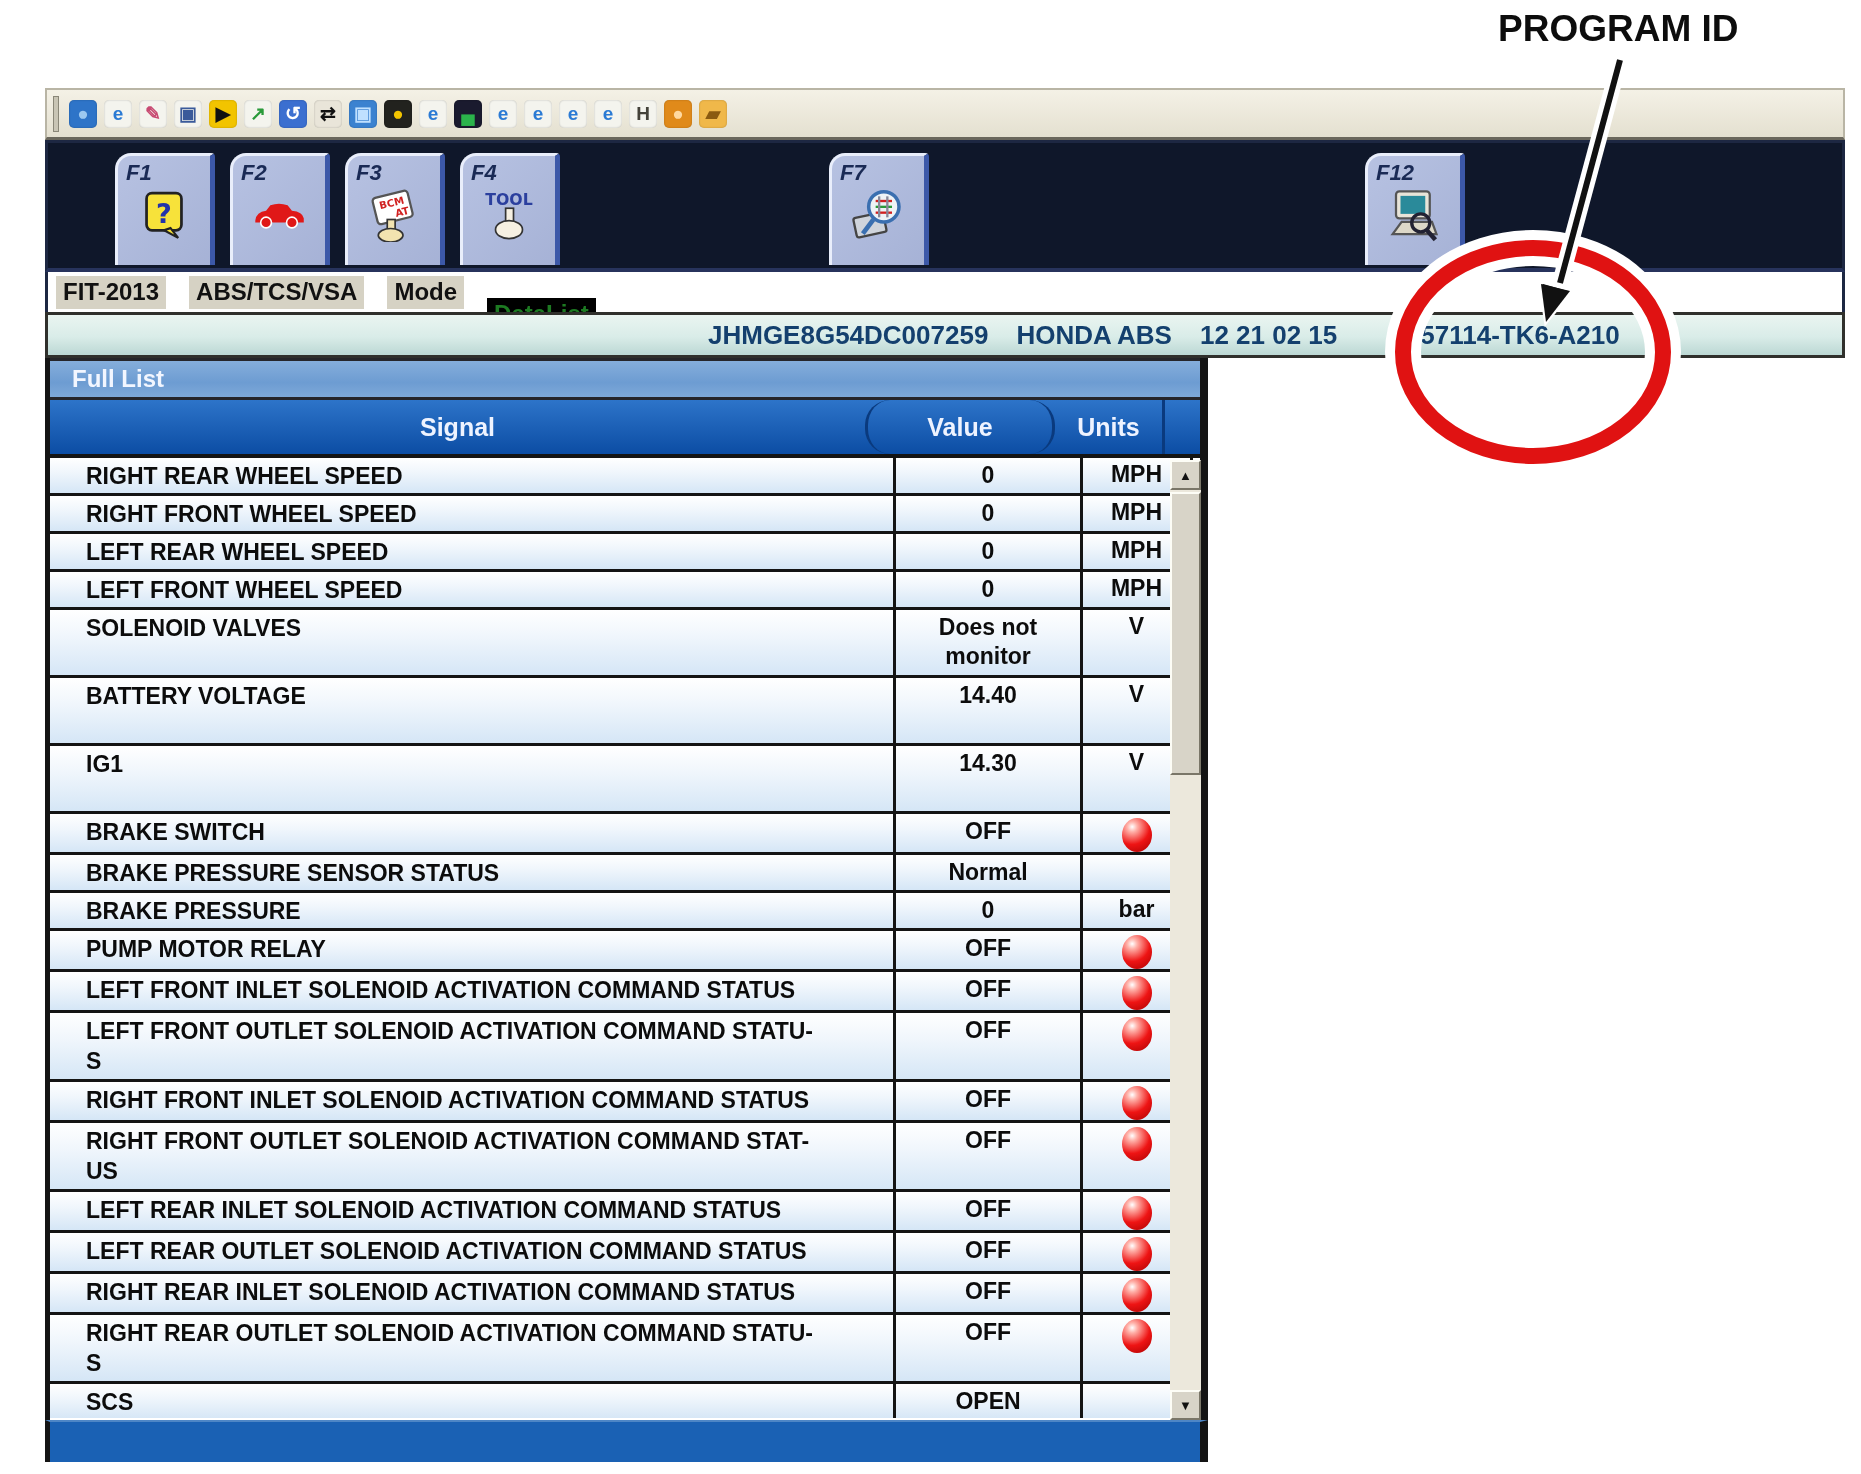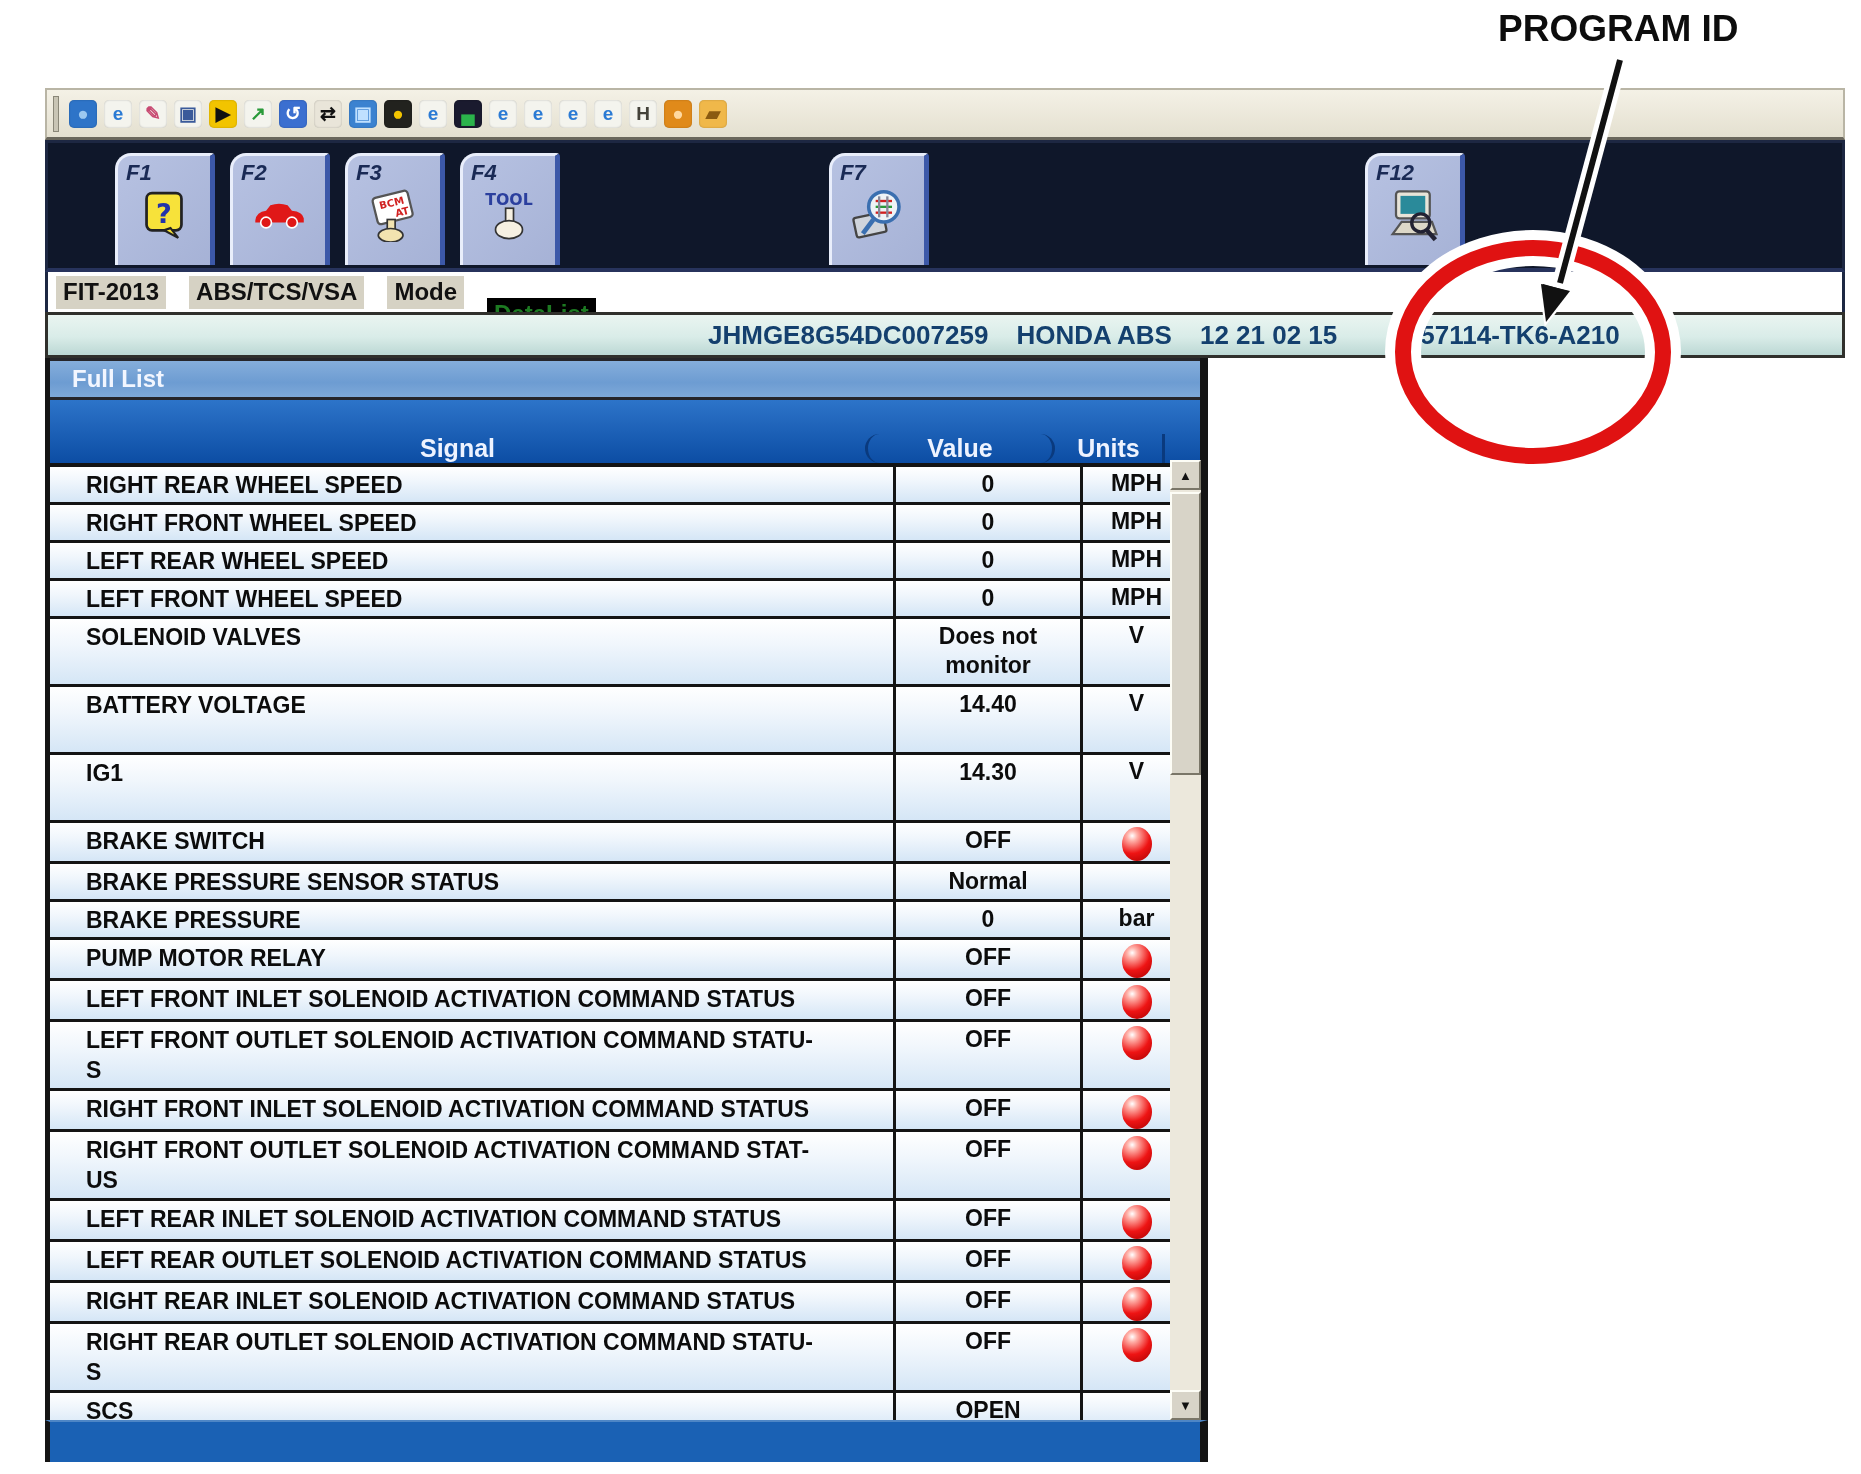--- a/index.html
+++ b/index.html
@@ -75,23 +75,23 @@
     border-left:5px solid #141414;border-right:8px solid #141414;
     box-sizing:border-box;background:#fff;
   }
   #fulllist-bar{
     height:42px;background:linear-gradient(180deg,#85aedb,#6d9cd2 60%,#7ea9d9);
     border-top:3px solid #26262a;border-bottom:3px solid #26262a;
     box-sizing:border-box;color:#f2f6ff;font-size:24px;font-weight:bold;
     display:flex;align-items:center;padding-left:22px;
   }
   #thead{
-    height:67px;background:linear-gradient(180deg,#2d74c9 0%,#0c4da4 100%);
+    height:58px;background:linear-gradient(180deg,#2d74c9 0%,#0c4da4 100%);
     border-bottom:4px solid #141414;box-sizing:border-box;
-    display:flex;color:#eef3ff;font-size:25px;font-weight:bold;align-items:flex-end;
+    display:flex;color:#eef3ff;font-size:25px;font-weight:bold;
   }
   #thead .hc{display:flex;align-items:center;justify-content:center;box-sizing:border-box;}
   .w-sig{width:815px;} .w-val{width:190px;border-radius:25px;} .w-unit{width:110px;} .w-sb{flex:1;}
   #thead .w-val{border-left:3px solid #0a3a7e;border-right:3px solid #0a3a7e;}
   #thead .w-unit{border-right:3px solid #0a3a7e;}
   #rows{height:960px;overflow:hidden;position:relative;}
   .trow{
     display:flex;box-sizing:border-box;border-bottom:3px solid #141414;
     background:linear-gradient(180deg,#ffffff 0%,#f0f6fc 40%,#d5e6f6 100%);
     cursor:default;

